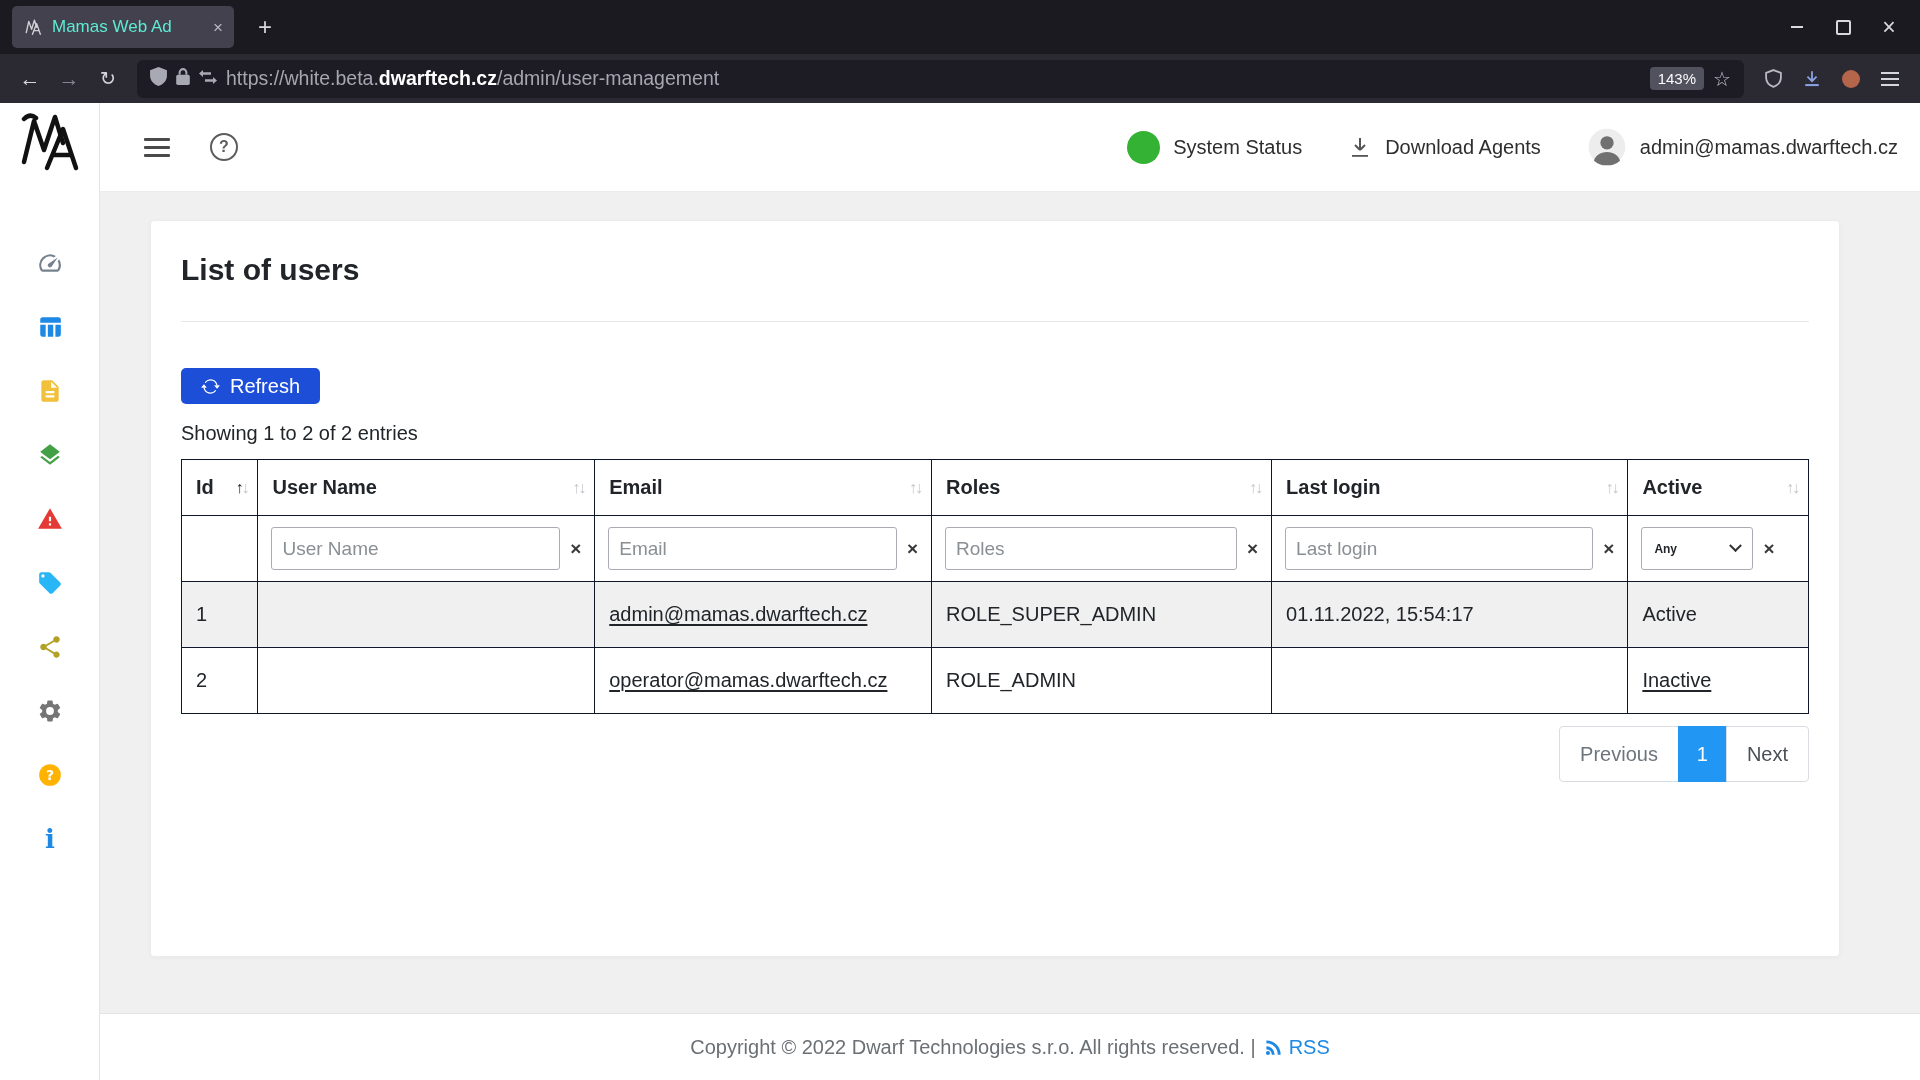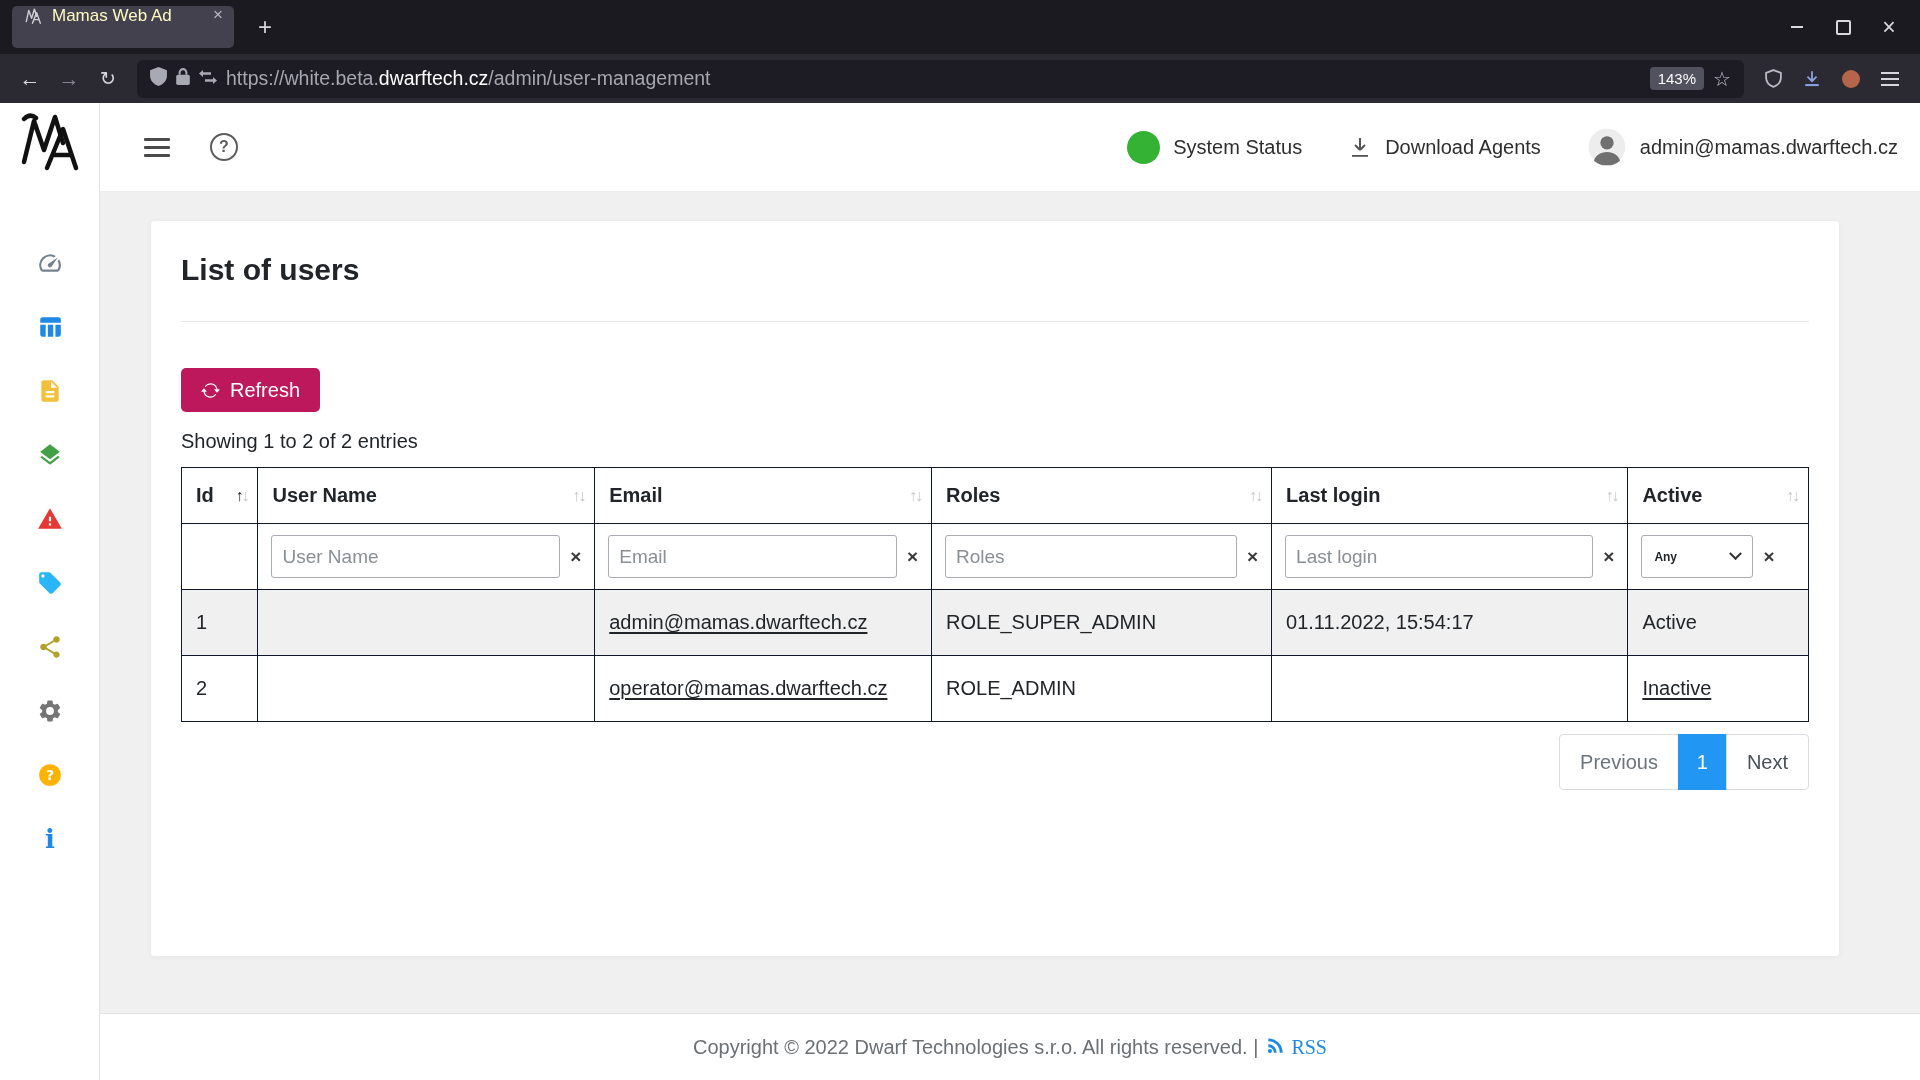--- a/index.html
+++ b/index.html
@@ -2,21 +2,21 @@
 <html><head>
 <meta charset="utf-8">
 <style>
   * { margin:0; padding:0; box-sizing:border-box; }
   html,body { width:1920px; height:1080px; overflow:hidden;
     font-family:"Liberation Sans","DejaVu Sans",sans-serif; background:#fff; }
 
   
   .tabbar { height:54px; background:#1b1a21; display:flex; align-items:center; padding:0 8px; }
   .tab { width:222px; height:42px; background:#42414d; border-radius:5px; display:flex;
-    align-items:flex-start; padding:0 11px; gap:9px; color:#fef9c3; margin-left:4px; }
+    align-items:center; padding:0 11px; gap:9px; color:#5eead4; margin-left:4px; }
   .favicon { width:20px; height:20px; display:flex; align-items:center; justify-content:center; }
   .tab-title { flex:1; font-size:17px; white-space:nowrap; overflow:hidden; }
   .tab-close { color:#b9b9c3; font-size:17px; line-height:1; }
   .tab-close::before { content:"×"; }
   .newtab { margin-left:14px; width:34px; height:34px; display:flex; align-items:center;
     justify-content:center; color:#d7d7dc; font-size:24px; border-radius:4px; }
   .newtab::before { content:"+"; }
   .win-controls { margin-left:auto; display:flex; }
   .win-btn { width:46px; height:54px; display:flex; align-items:center; justify-content:center; }
   .win-min::before { content:""; width:12px; border-top:2px solid #d8d8de; }
@@ -25,21 +25,21 @@
 
   .navbar { height:49px; background:#2b2a33; display:flex; align-items:center; padding:0 12px; gap:3px; }
   .nav-btn { width:36px; height:36px; border-radius:4px; display:flex; align-items:center;
     justify-content:center; color:#d6d6dd; font-size:21px; }
   .back-btn::before  { content:"←"; }
   .fwd-btn::before   { content:"→"; color:#85858f; }
   .reload-btn::before{ content:"↻"; font-size:19px; }
   .urlbar { flex:1; height:38px; margin:0 8px; background:#1d1c25; border-radius:6px;
     display:flex; align-items:center; padding:0 13px; gap:9px; min-width:0; }
   .url-text { font-size:19.5px; color:#a6a6af; white-space:nowrap; overflow:hidden; }
-  .url-domain { color:#ffffff; font-weight:normal; }
+  .url-domain { color:#ffffff; font-weight:bold; }
   .zoom-badge { margin-left:auto; background:#52525e; color:#fbfbfe; font-size:15px;
     padding:3px 8px; border-radius:4px; white-space:nowrap; }
   .star-btn::before { content:"☆"; color:#c3c3cc; font-size:20px; }
   .ext-circle { width:18px; height:18px; border-radius:50%; background:#b5654a; }
   .burger-glyph { width:18px; height:2px; background:#d6d6dd;
     box-shadow:0 -6px 0 #d6d6dd, 0 6px 0 #d6d6dd; }
 
   
   #app { position:absolute; top:103px; left:0; right:0; bottom:0; display:flex; background:#fff; }
   .sidebar { width:100px; border-right:1px solid #e4e4e4; background:#fff; display:flex;
@@ -62,22 +62,22 @@
   .tb-right { margin-left:auto; display:flex; align-items:center; gap:46px; }
   .tb-group { display:flex; align-items:center; gap:13px; font-size:20px; color:#2e2e2e; cursor:pointer; }
   .status-dot { width:33px; height:33px; border-radius:50%; background:#34b233; }
 
   .content { flex:1; background:#f0f0f0; padding:28px 80px 0 50px; overflow:hidden; }
   .card { background:#fff; border:1px solid #ececec; border-radius:4px; height:737px;
     padding:28px 30px; box-shadow:0 1px 4px rgba(0,0,0,0.04); }
   .card h1 { font-size:30px; font-weight:bold; color:#212529; margin:4px 0 0; }
   .card hr { border:none; border-top:1px solid #e8e8e8; margin:34px 0 46px; }
 
-  .btn-refresh { display:inline-flex; align-items:center; gap:10px; height:44px; padding:0 20px;
-    background:#be185d; color:#fff; border:none; border-radius:5px; font-size:20px;
+  .btn-refresh { display:inline-flex; align-items:center; gap:10px; height:36px; padding:0 20px;
+    background:#1d4ed8; color:#fff; border:none; border-radius:5px; font-size:20px;
     font-family:inherit; cursor:pointer; }
 
   .search-row { display:flex; justify-content:flex-end; align-items:center; gap:12px; margin-top:8px; }
   .search-row label { font-size:20px; color:#212529; }
   .search-input { width:290px; height:40px; border:1px solid #a9adb3; border-radius:3px;
     padding:0 10px; font-size:19px; font-family:inherit; }
 
   .showing { font-size:20px; color:#212529; margin:18px 0 14px; }
 
   table.users { width:100%; border-collapse:collapse; table-layout:fixed; }
@@ -117,21 +117,21 @@
   .page-btn { min-width:49px; height:56px; padding:0 20px; display:flex; align-items:center;
     justify-content:center; border:1px solid #d9dde1; background:#fff; font-size:20px;
     margin-left:-1px; cursor:pointer; }
   .page-btn.prev { color:#6c757d; border-radius:4px 0 0 4px; margin-left:0; }
   .page-btn.cur  { background:#2196f3; border-color:#2196f3; color:#fff; padding:0; width:49px; }
   .page-btn.next { color:#4a5056; border-radius:0 4px 4px 0; }
 
   footer.app-footer { height:67px; background:#fff; border-top:1px solid #e3e3e3;
     display:flex; align-items:center; justify-content:center; gap:8px;
     font-size:20px; color:#6b7075; }
-  .rss-link { color:#1e88e5; display:inline-flex; gap:6px; cursor:pointer;font-family:Liberation Serif, serif; }
+  .rss-link { color:#1e88e5; display:inline-flex; align-items:center; gap:6px; cursor:pointer; }
 </style>
 </head>
 <body>
 
 <div>
   <div class="tabbar">
     <div class="tab">
       <span class="favicon">
         <svg width="18" height="18" viewBox="0 0 64 64" fill="none" stroke="#cfcfd6" stroke-width="5" stroke-linecap="round" stroke-linejoin="round">
           <path d="M8 52 L17 12 L27 40 L37 8 L45 33"></path>

